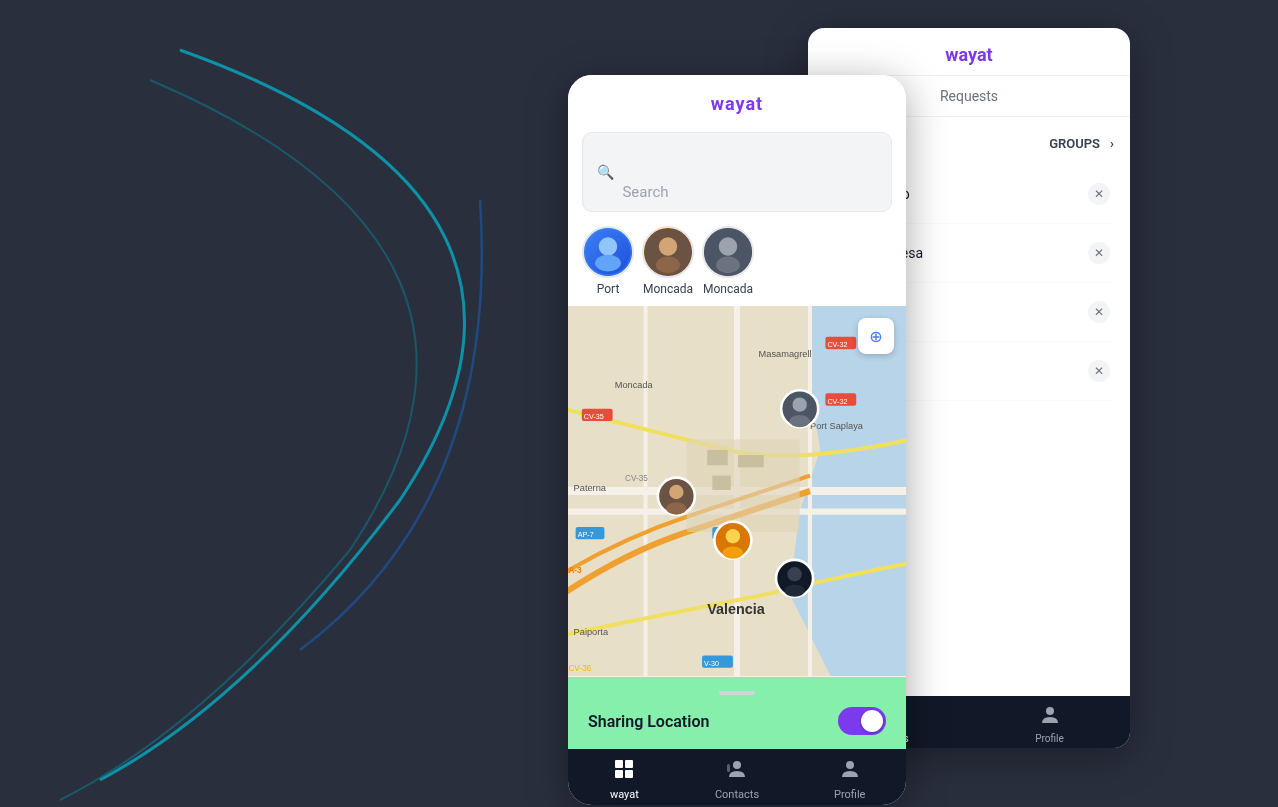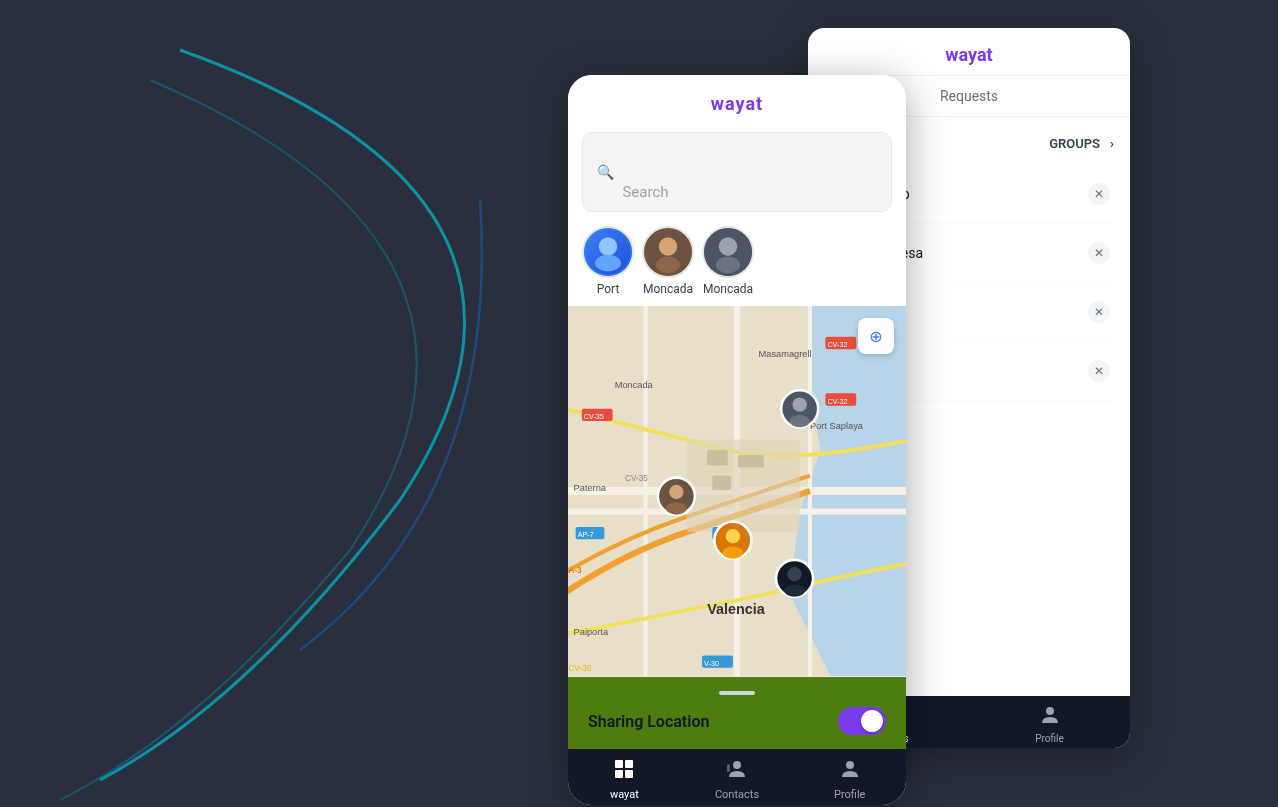--- a/index.html
+++ b/index.html
@@ -148,21 +148,21 @@
     
     .map-area {
       flex: 1;
       background: #e8e0d0;
       position: relative;
       overflow: hidden;
     }
 
     
     .bottom-sheet {
-      background: #4d7c0f;
+      background: #86efac;
       padding: 14px 20px;
       flex-shrink: 0;
       border-top: 1px solid #f0f0f0;
     }
 
     .bottom-sheet-handle {
       width: 36px;
       height: 4px;
       background: #d1d5db;
       border-radius: 2px;

